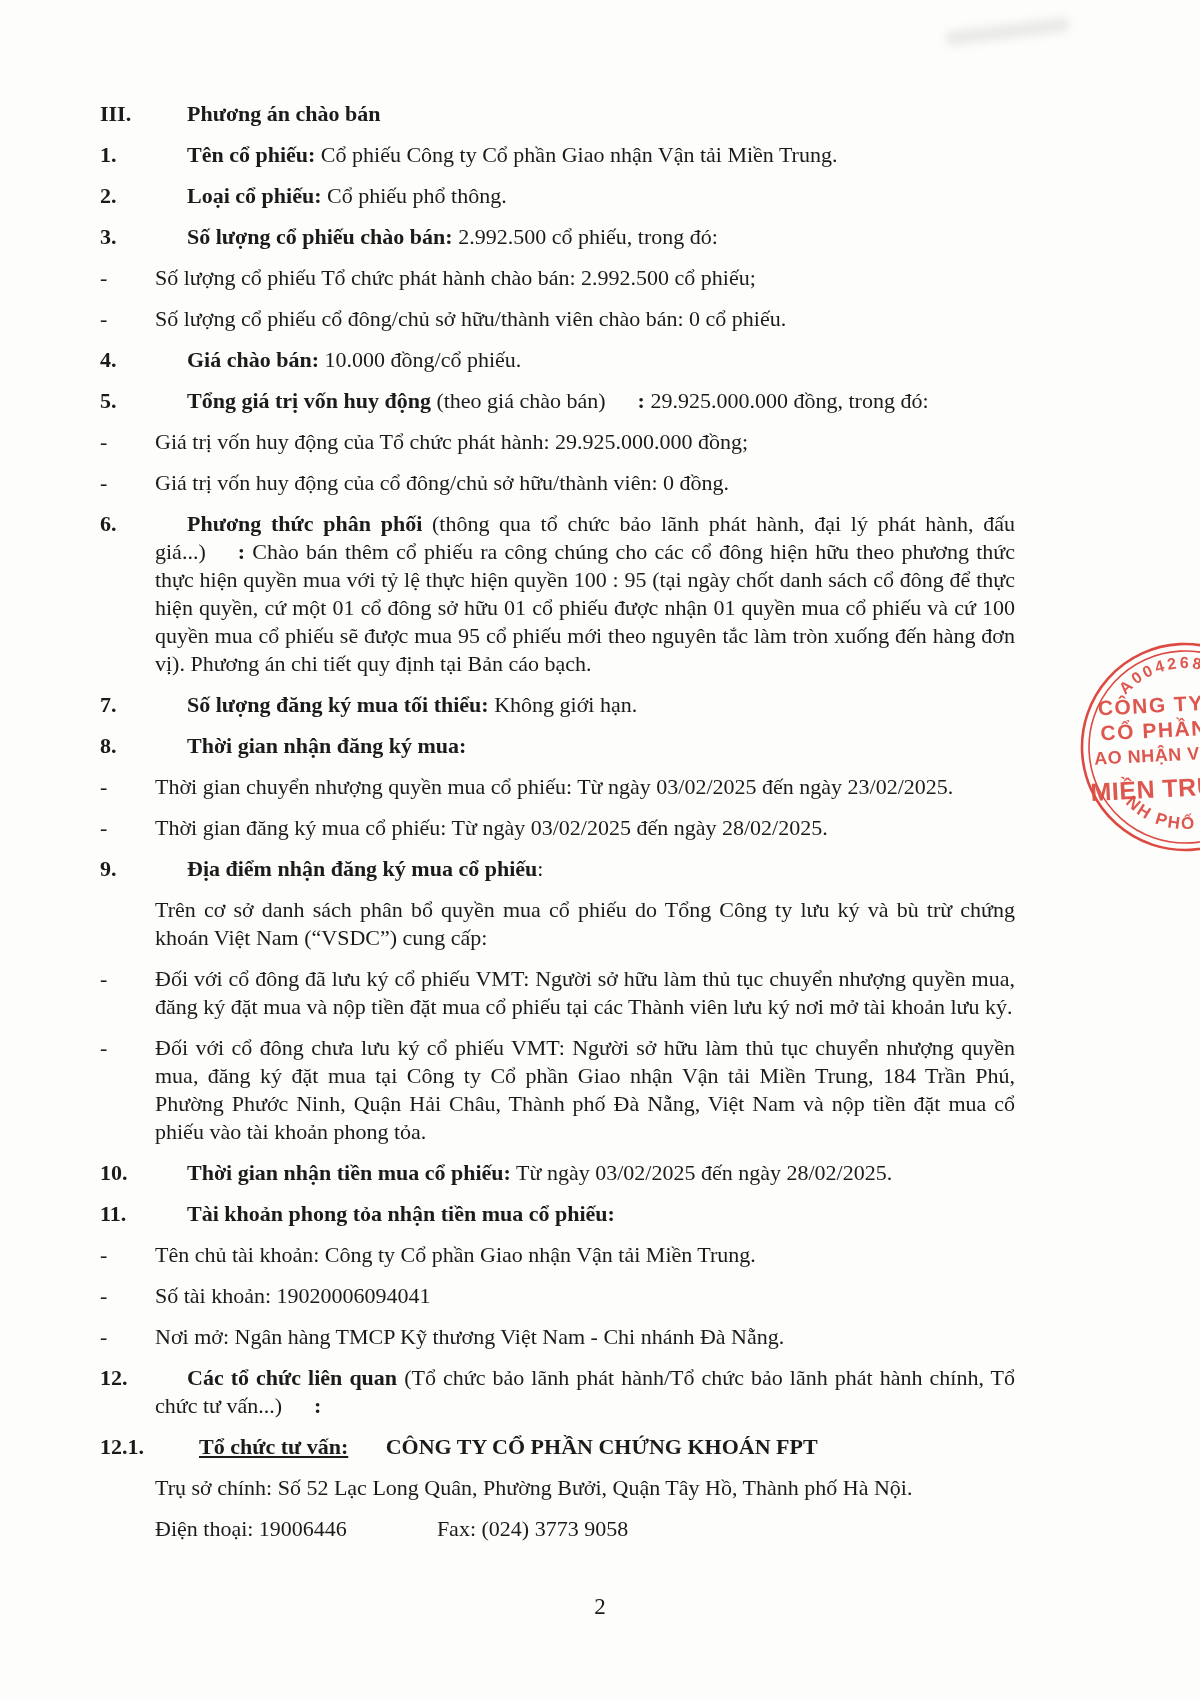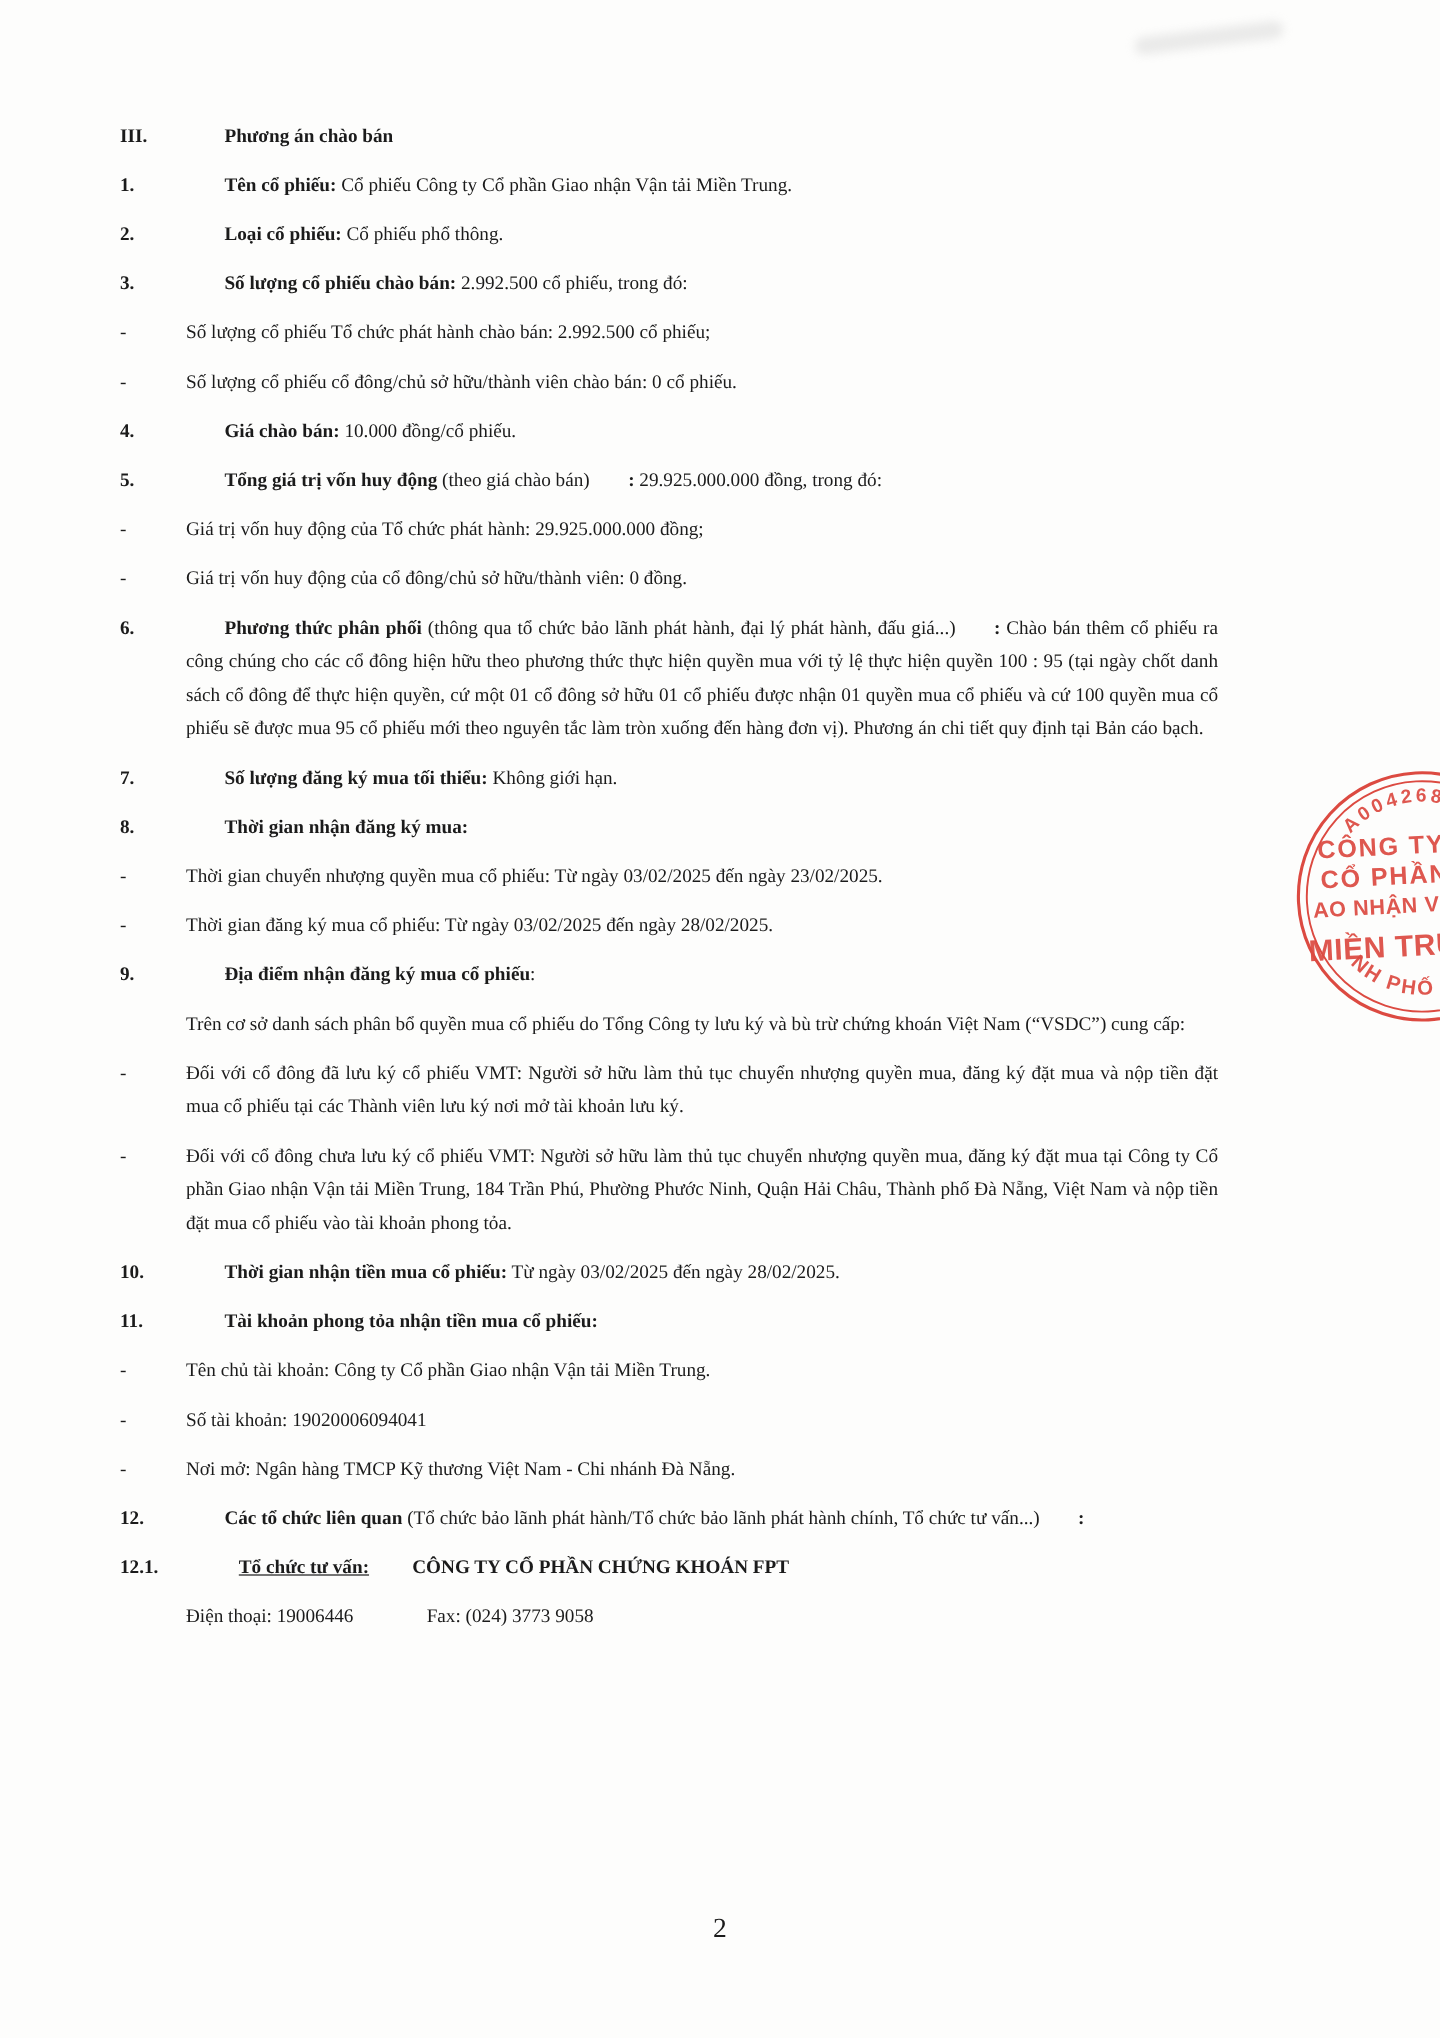--- a/index.html
+++ b/index.html
@@ -21,36 +21,36 @@
   }
   .doc {
     position: absolute;
     left: 100px;
     top: 100px;
     width: 915px;
   }
   .row {
     display: flex;
     margin-bottom: 13px;
-    font-size: 16px;
+    font-size: 22px;
     line-height: 28px;
   }
   .marker {
     flex: 0 0 55px;
   }
   .marker.bold { font-weight: 700; }
   .text {
     flex: 1;
     text-align: justify;
   }
   .seg-r  { font-weight: 400; margin-top: 41px; }
   .seg-b  { font-weight: 700; margin-left: 32px; }
   .seg-i  { }
   .seg-bu { font-weight: 700; text-decoration: underline; margin-left: 44px; }
-  .seg-tab { margin-left: 61px; }
+  .seg-tab { margin-left: 90px; }
   .page-num {
     position: absolute;
     left: 0;
     right: 0;
     top: 1594px;
     text-align: center;
     font-size: 23px;
   }
   .stamp {
     position: absolute;
@@ -186,20 +186,24 @@
         <div class="marker">-</div>
         <div class="text"><span class="seg-r">Nơi mở: Ngân hàng TMCP Kỹ thương Việt Nam - Chi nhánh Đà Nẵng.</span></div>
       </div>
       <div class="row">
         <div class="marker bold">12.</div>
         <div class="text"><span class="seg-b">Các tổ chức liên quan </span><span class="seg-i">(Tổ chức bảo lãnh phát hành/Tổ chức bảo lãnh phát hành chính, Tổ chức tư vấn...)</span><span class="seg-b">:</span></div>
       </div>
       <div class="row">
         <div class="marker bold">12.1.</div>
         <div class="text"><span class="seg-bu">Tổ chức tư vấn:</span><span class="seg-b"> CÔNG TY CỔ PHẦN CHỨNG KHOÁN FPT</span></div>
+      </div>
+      <div class="row">
+        <div class="marker"></div>
+        <div class="text"><span class="seg-r">Trụ sở chính: Số 52 Lạc Long Quân, Phường Bưởi, Quận Tây Hồ, Thành phố Hà Nội.</span></div>
       </div>
       <div class="row">
         <div class="marker"></div>
         <div class="text"><span class="seg-r">Điện thoại: 19006446</span><span class="seg-tab">Fax: (024) 3773 9058</span></div>
       </div>
     </div>
 
   <div class="stamp">
     <svg width="260" height="290" viewBox="0 0 260 290">
       <g transform="rotate(-3 145 137)">

